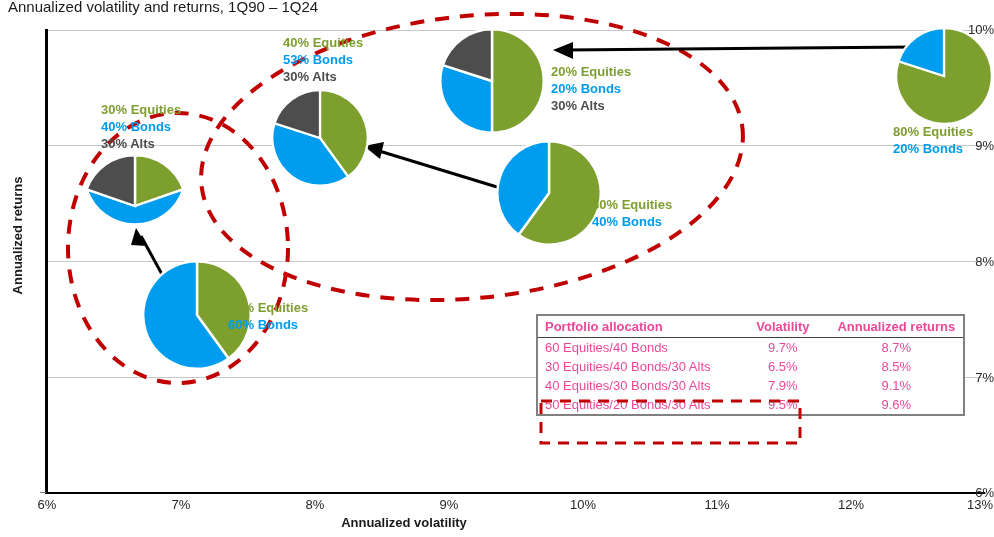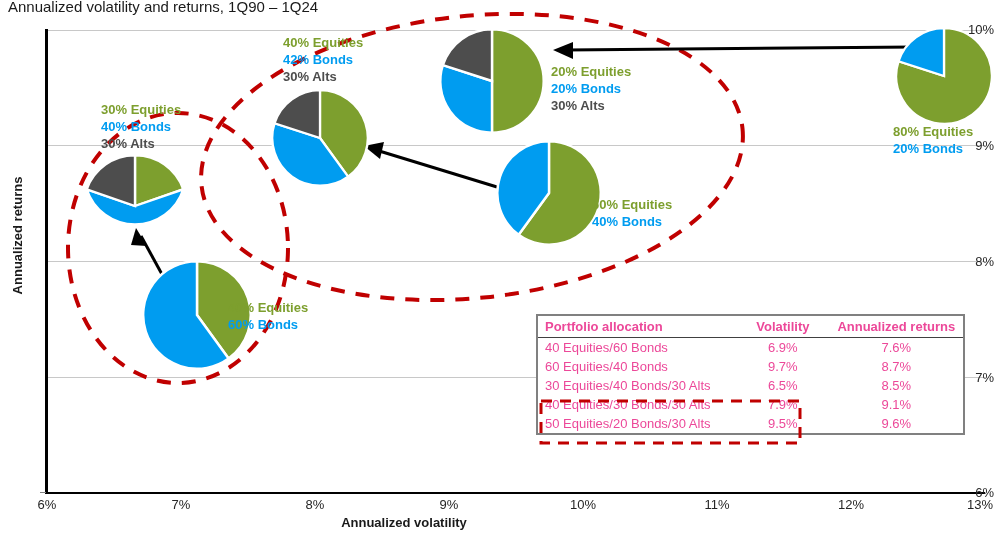--- a/index.html
+++ b/index.html
@@ -240,21 +240,21 @@
 
       <path d="M50,50 L50,4 A46,46 0 0,1 77.0,87.2 Z" fill="#7d9f2e" stroke="#fff" stroke-width="2.2"></path>
 
       <path d="M50,50 L77.0,87.2 A46,46 0 0,1 6.3,35.8 Z" fill="#009cf0" stroke="#fff" stroke-width="2.2"></path>
 
       <path d="M50,50 L6.3,35.8 A46,46 0 0,1 50,4 Z" fill="#4d4d4d" stroke="#fff" stroke-width="2.2"></path>
     </svg>
   </div>
   <div class="callout" style="left:283px; top:34px;">
     <div class="eq">40% Equities</div>
-    <div class="bd">42% Bonds</div>
+    <div class="bd">53% Bonds</div>
     <div class="alt">30% Alts</div>
   </div>
 
   <div class="pie" style="left:437px; top:26px;">
     <svg width="110" height="110" viewBox="0 0 100 100">
 
       <path d="M50,50 L50,3 A47,47 0 0,1 50,97 Z" fill="#7d9f2e" stroke="#fff" stroke-width="2.2"></path>
 
       <path d="M50,50 L50,97 A47,47 0 0,1 5.3,35.5 Z" fill="#009cf0" stroke="#fff" stroke-width="2.2"></path>
 
@@ -297,25 +297,20 @@
     <table>
       <thead>
         <tr>
           <th class="col-alloc">Portfolio allocation</th>
           <th class="col-vol">Volatility</th>
           <th class="col-ret">Annualized returns</th>
         </tr>
       </thead>
       <tbody>
         <tr>
-          <td class="col-alloc">40 Equities/60 Bonds</td>
-          <td class="col-vol">6.9%</td>
-          <td class="col-ret">7.6%</td>
-        </tr>
-        <tr>
           <td class="col-alloc">60 Equities/40 Bonds</td>
           <td class="col-vol">9.7%</td>
           <td class="col-ret">8.7%</td>
         </tr>
         <tr>
           <td class="col-alloc">30 Equities/40 Bonds/30 Alts</td>
           <td class="col-vol">6.5%</td>
           <td class="col-ret">8.5%</td>
         </tr>
         <tr>

